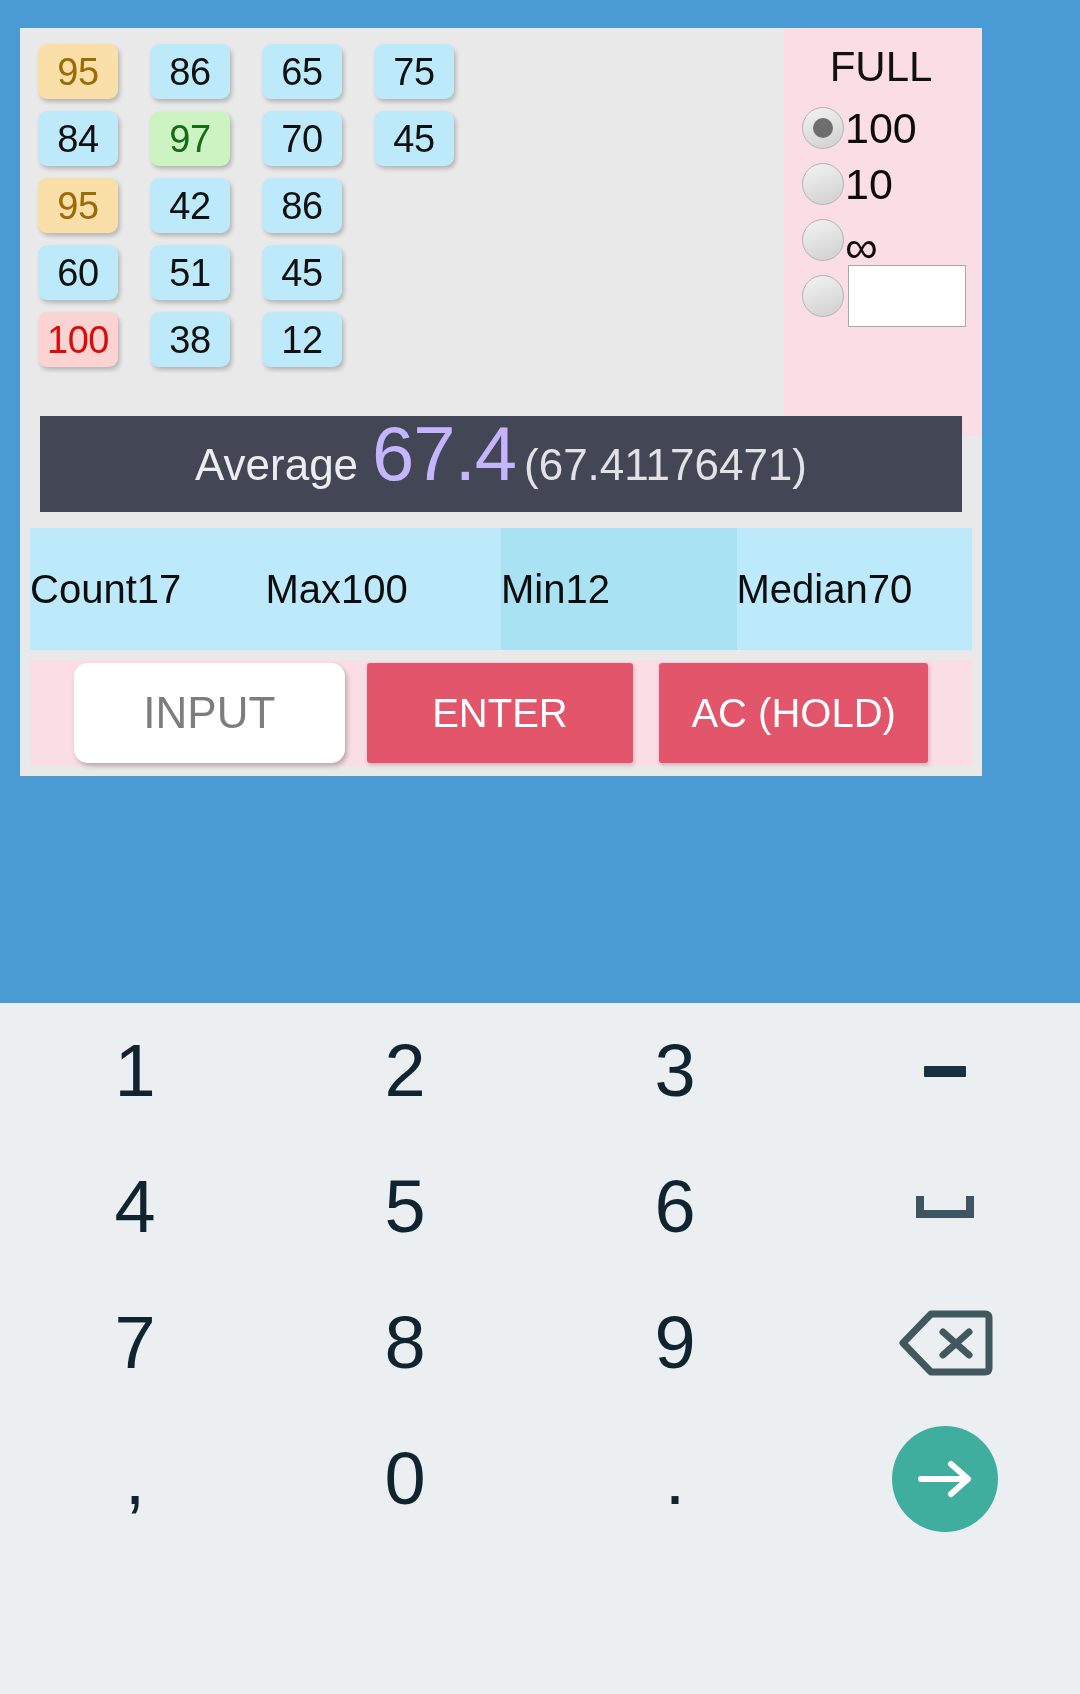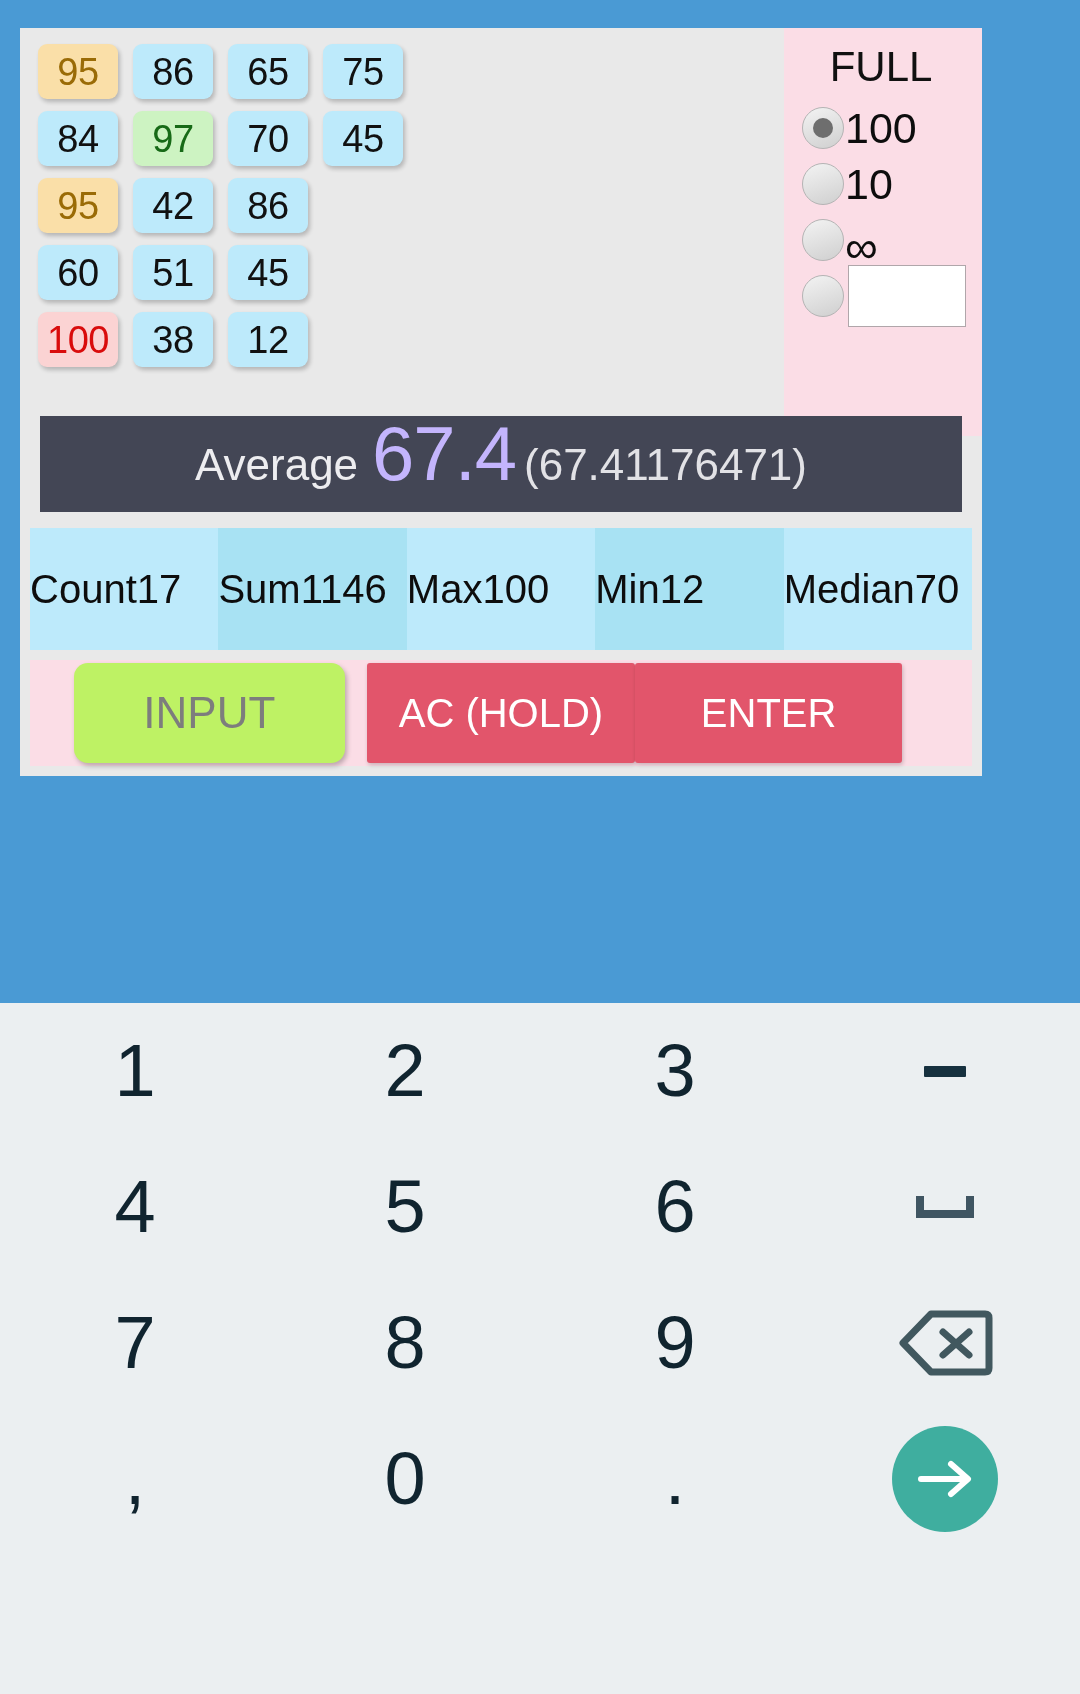--- a/index.html
+++ b/index.html
@@ -28,21 +28,21 @@
 
   
   #chips-area {
     position: absolute;
     left: 18px;
     top: 16px;
     width: 740px;
   }
   .chip-row {
     display: flex;
-    gap: 15px;
+    gap: 32px;
     margin-bottom: 12px;
     height: 55px;
   }
   .chip {
     width: 80px;
     height: 55px;
     border-radius: 9px;
     display: flex;
     align-items: center;
     justify-content: center;
@@ -209,21 +209,21 @@
     display: flex;
     align-items: center;
     justify-content: center;
     box-sizing: border-box;
     border: none;
     font-family: "Liberation Sans", sans-serif;
     cursor: pointer;
   }
   #input-btn {
     width: 280px;
-    background: #bef264;
+    background: #ffffff;
     color: #7d7d7d;
     font-size: 44px;
     border-radius: 14px;
     box-shadow: 2px 3px 5px rgba(0,0,0,0.25);
     margin-right: 22px;
   }
   #enter-btn {
     width: 276px;
     background: #e2556b;
     color: #ffffff;
@@ -355,42 +355,38 @@
     <span id="avg-label">Average</span>
     <span id="avg-value">67.4</span>
     <span id="avg-exact">(67.41176471)</span>
   </div>
 
   <div id="stats-row">
       <div class="stat-cell">
         <div class="stat-label">Count</div>
         <div class="stat-value">17</div>
       </div>
-      <div class="stat-cell alt">
-        <div class="stat-label">Sum</div>
-        <div class="stat-value">1146</div>
-      </div>
       <div class="stat-cell">
         <div class="stat-label">Max</div>
         <div class="stat-value">100</div>
       </div>
       <div class="stat-cell alt">
         <div class="stat-label">Min</div>
         <div class="stat-value">12</div>
       </div>
       <div class="stat-cell">
         <div class="stat-label">Median</div>
         <div class="stat-value">70</div>
       </div>
     </div>
 
   <div id="buttons-bar">
     <button class="action-btn" id="input-btn">INPUT</button>
+    <button class="action-btn" id="enter-btn">ENTER</button>
     <button class="action-btn" id="ac-btn">AC (HOLD)</button>
-    <button class="action-btn" id="enter-btn">ENTER</button>
   </div>
 
 </div>
 
 <div id="keyboard">
     <div class="kb-row">
       <div class="kb-key">1</div>
       <div class="kb-key">2</div>
       <div class="kb-key">3</div>
       <div class="kb-key">

